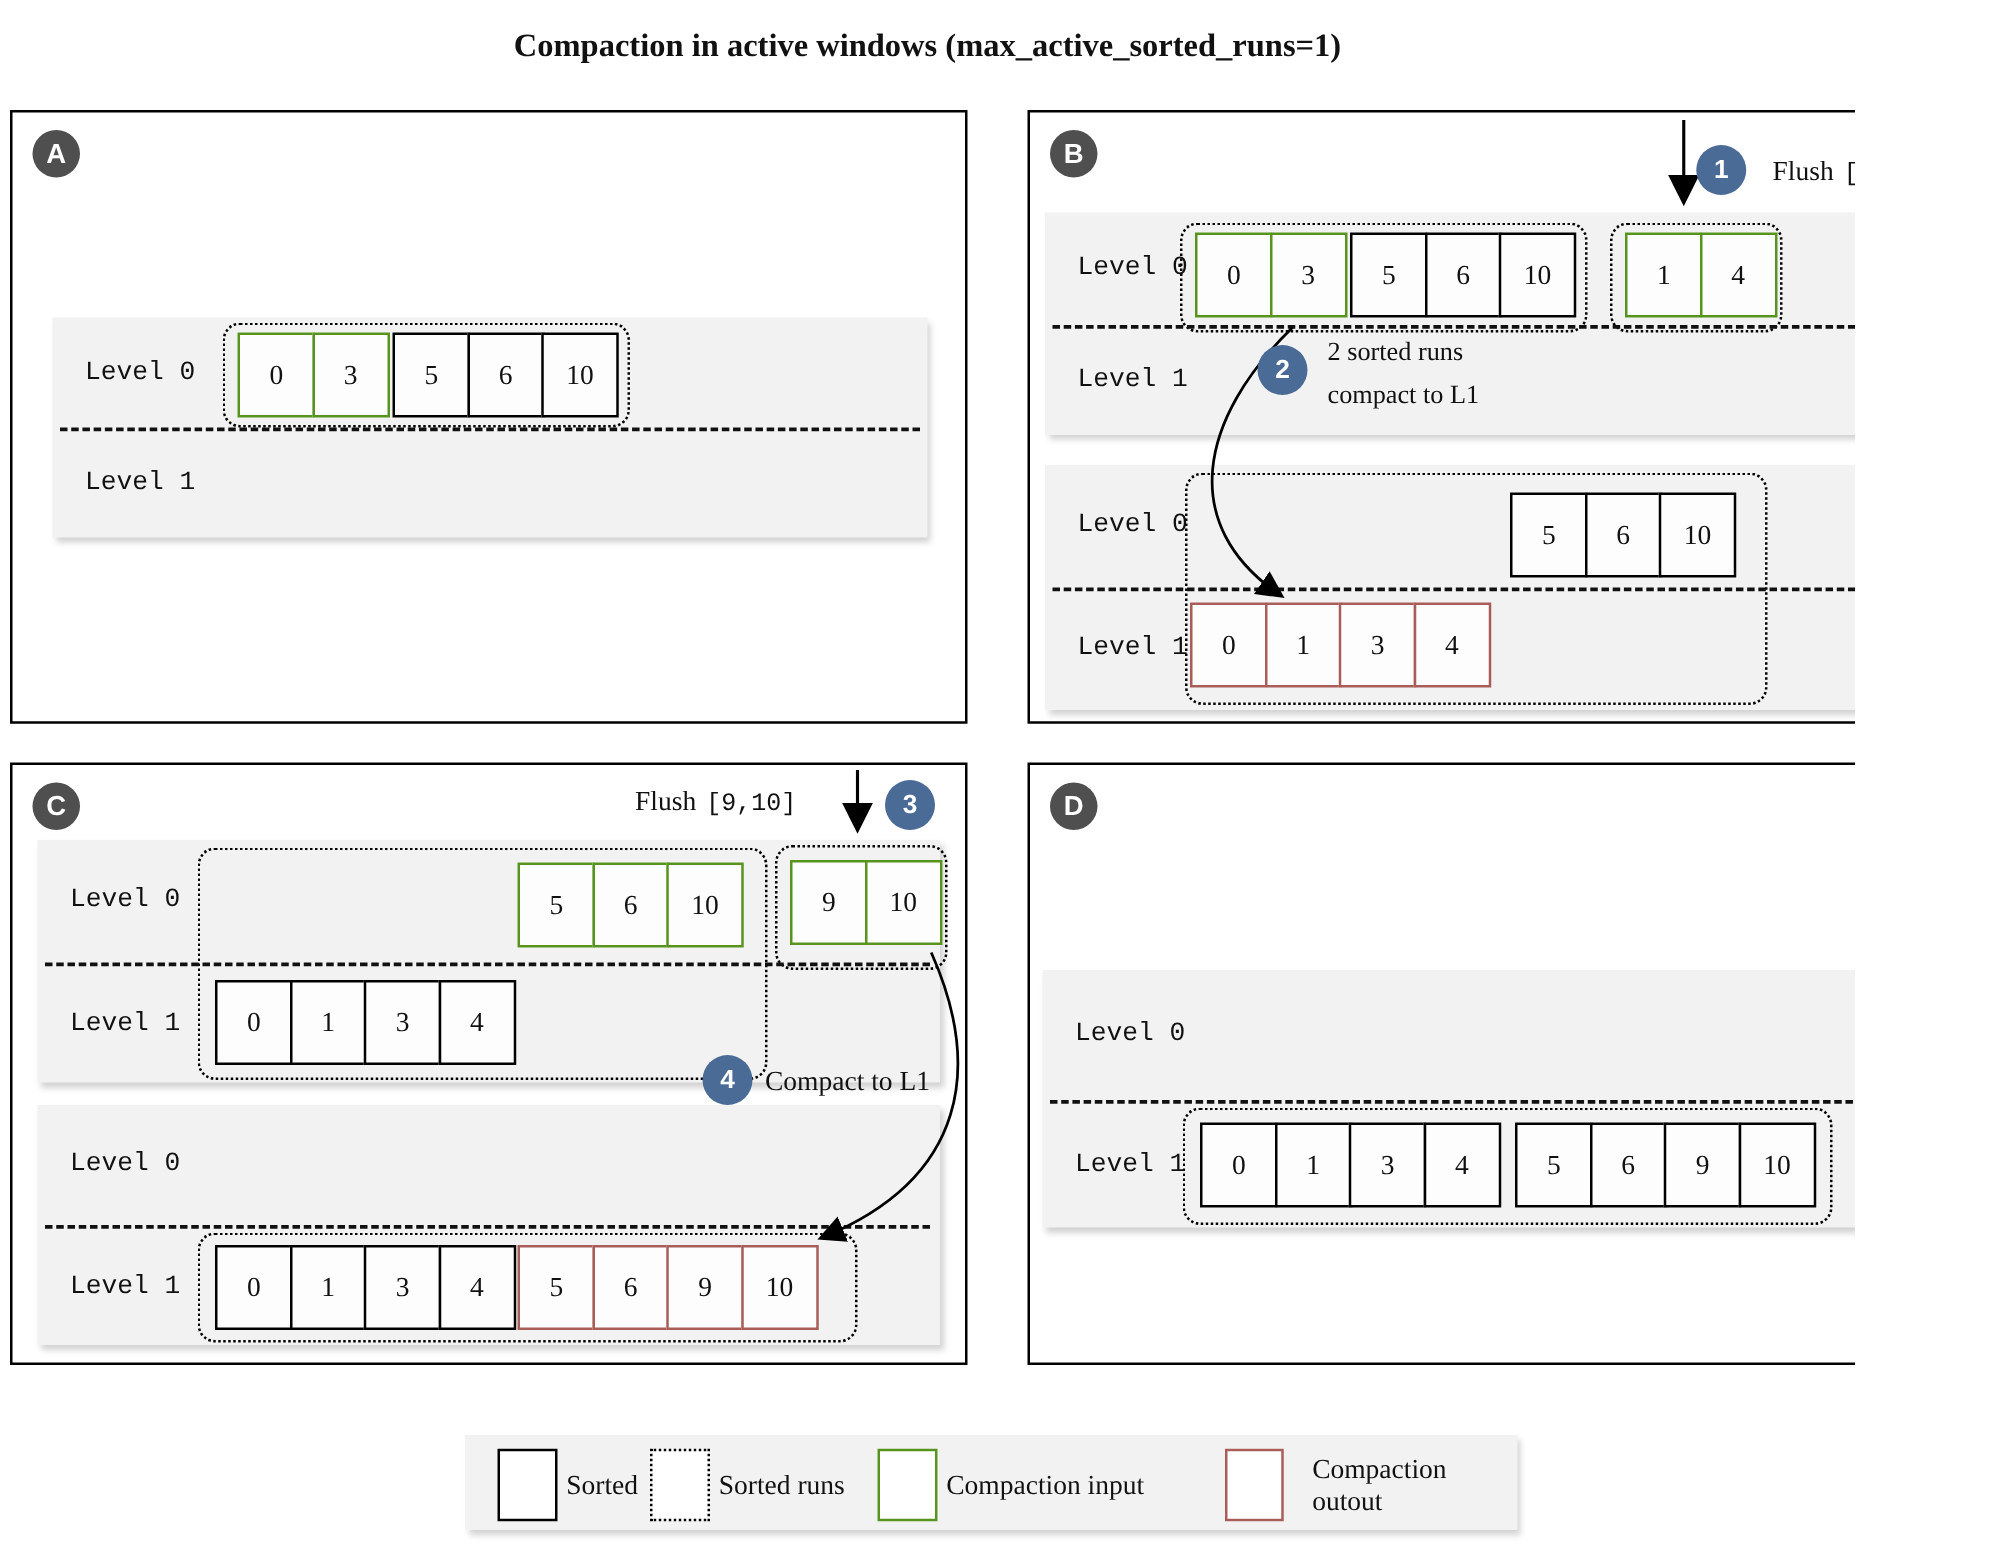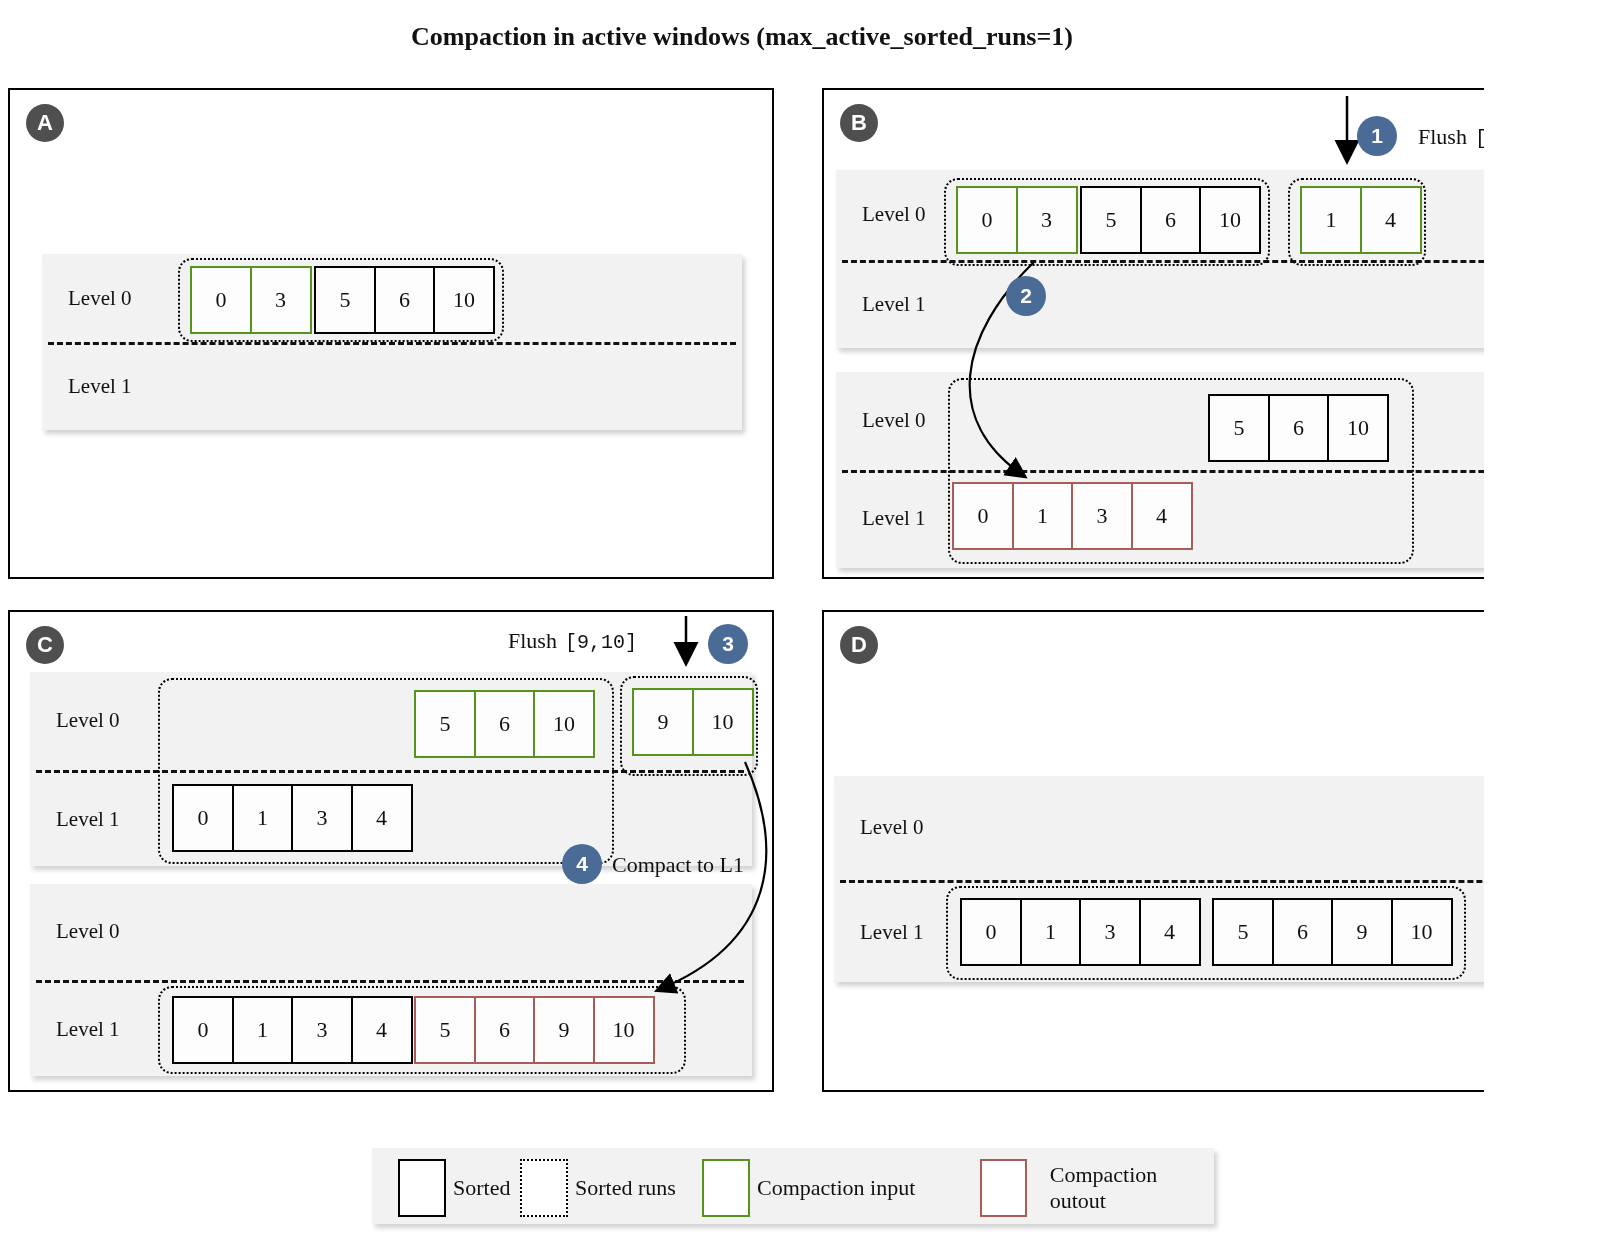--- a/index.html
+++ b/index.html
@@ -8,21 +8,21 @@
   .title{position:absolute;left:0;top:22px;width:100%;text-align:center;
          font-size:26px;font-weight:bold;}
   .panel{position:absolute;border:2px solid #000;background:#fff;}
   .pbadge{position:absolute;width:38px;height:38px;border-radius:50%;background:#4f4f4f;color:#fff;
           display:flex;align-items:center;justify-content:center;
           font-family:"Liberation Sans","DejaVu Sans",sans-serif;font-size:22px;font-weight:bold;}
   .sbadge{position:absolute;width:40px;height:40px;border-radius:50%;background:#4a6b96;color:#fff;
           display:flex;align-items:center;justify-content:center;
           font-family:"Liberation Sans","DejaVu Sans",sans-serif;font-size:21px;font-weight:bold;z-index:5;}
   .band{position:absolute;background:#f2f2f2;box-shadow:3px 4px 5px rgba(0,0,0,0.18);}
-  .lvl{position:absolute;display:flex;align-items:center;font-size:21px;}
+  .lvl{position:absolute;display:flex;align-items:center;font-size:21px;font-family:Liberation Mono, monospace;}
   .dashsep{position:absolute;border-top:3px dashed #111;height:0;}
   .runbox{position:absolute;border:2px dotted #000;border-radius:14px;background:transparent;}
   .grp{position:absolute;display:flex;}
   .cell{width:58px;height:64px;background:#fdfdfd;border:2.5px solid #000;
         display:flex;align-items:center;justify-content:center;font-size:22px;}
   .cell + .cell{margin-left:-2.5px;}
   .cell.g{border-color:#56941e;}
   .cell.r{border-color:#a85d58;}
   .flushtext{position:absolute;font-size:22px;white-space:nowrap;}
   .mono{font-family:"Liberation Mono","DejaVu Sans Mono",monospace;font-size:20px;margin-left:8px;}
@@ -94,20 +94,24 @@
         <div class="cell">10</div>
       </div>
       <div class="runbox" style="left:452px;top:8px;width:134px;height:84px;"></div>
       <div class="grp" style="left:464px;top:16px;">
         <div class="cell g">1</div>
         <div class="cell g">4</div>
       </div>
       <div class="dashsep" style="left:6px;top:90px;width:732px;"></div>
       <div class="lvl" style="left:26px;top:92px;height:84px;">Level 1</div>
       <div class="sbadge" style="left:170px;top:106px;">2</div>
+      <div class="twoline" style="left:226px;top:94px;">
+        <div>2 sorted runs</div>
+        <div>compact to L1</div>
+      </div>
     </div>
 
     <div class="band" style="left:12px;top:282px;width:744px;height:196px;">
       <div class="runbox" style="left:112px;top:6px;width:462px;height:182px;"></div>
       <div class="lvl" style="left:26px;top:0;height:96px;">Level 0</div>
       <div class="grp" style="left:372px;top:22px;">
         <div class="cell">5</div>
         <div class="cell">6</div>
         <div class="cell">10</div>
       </div>

